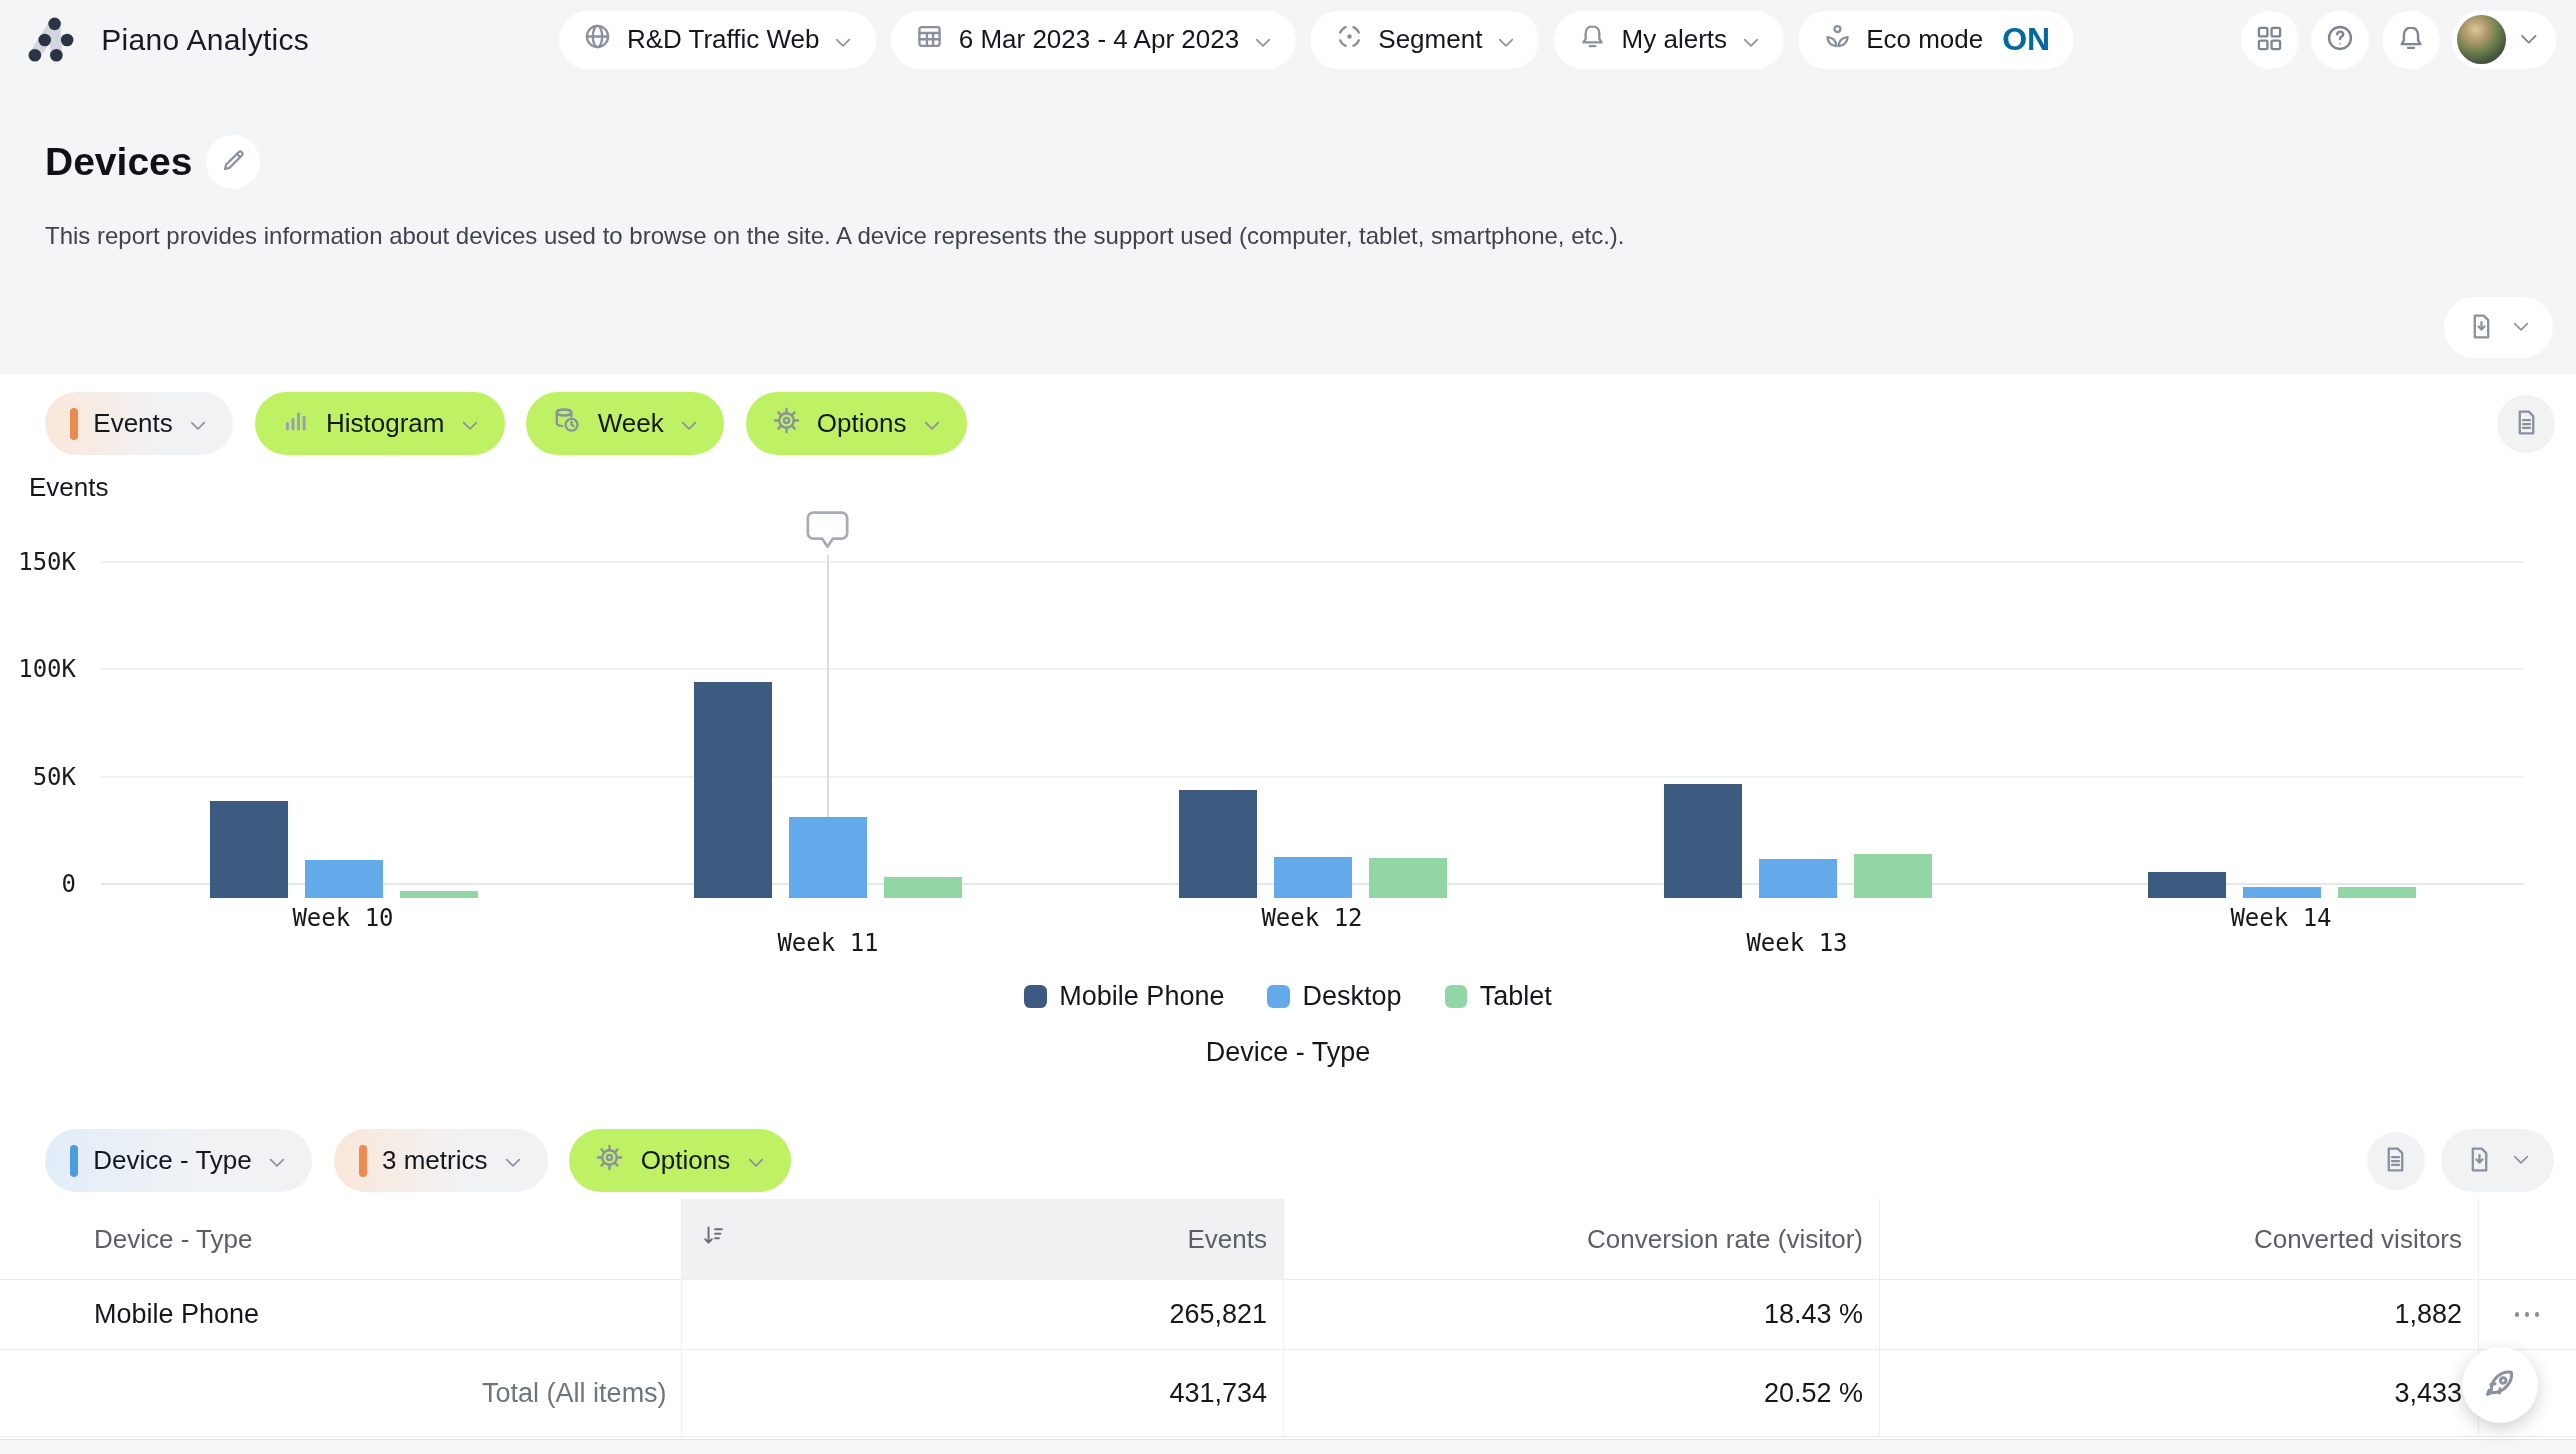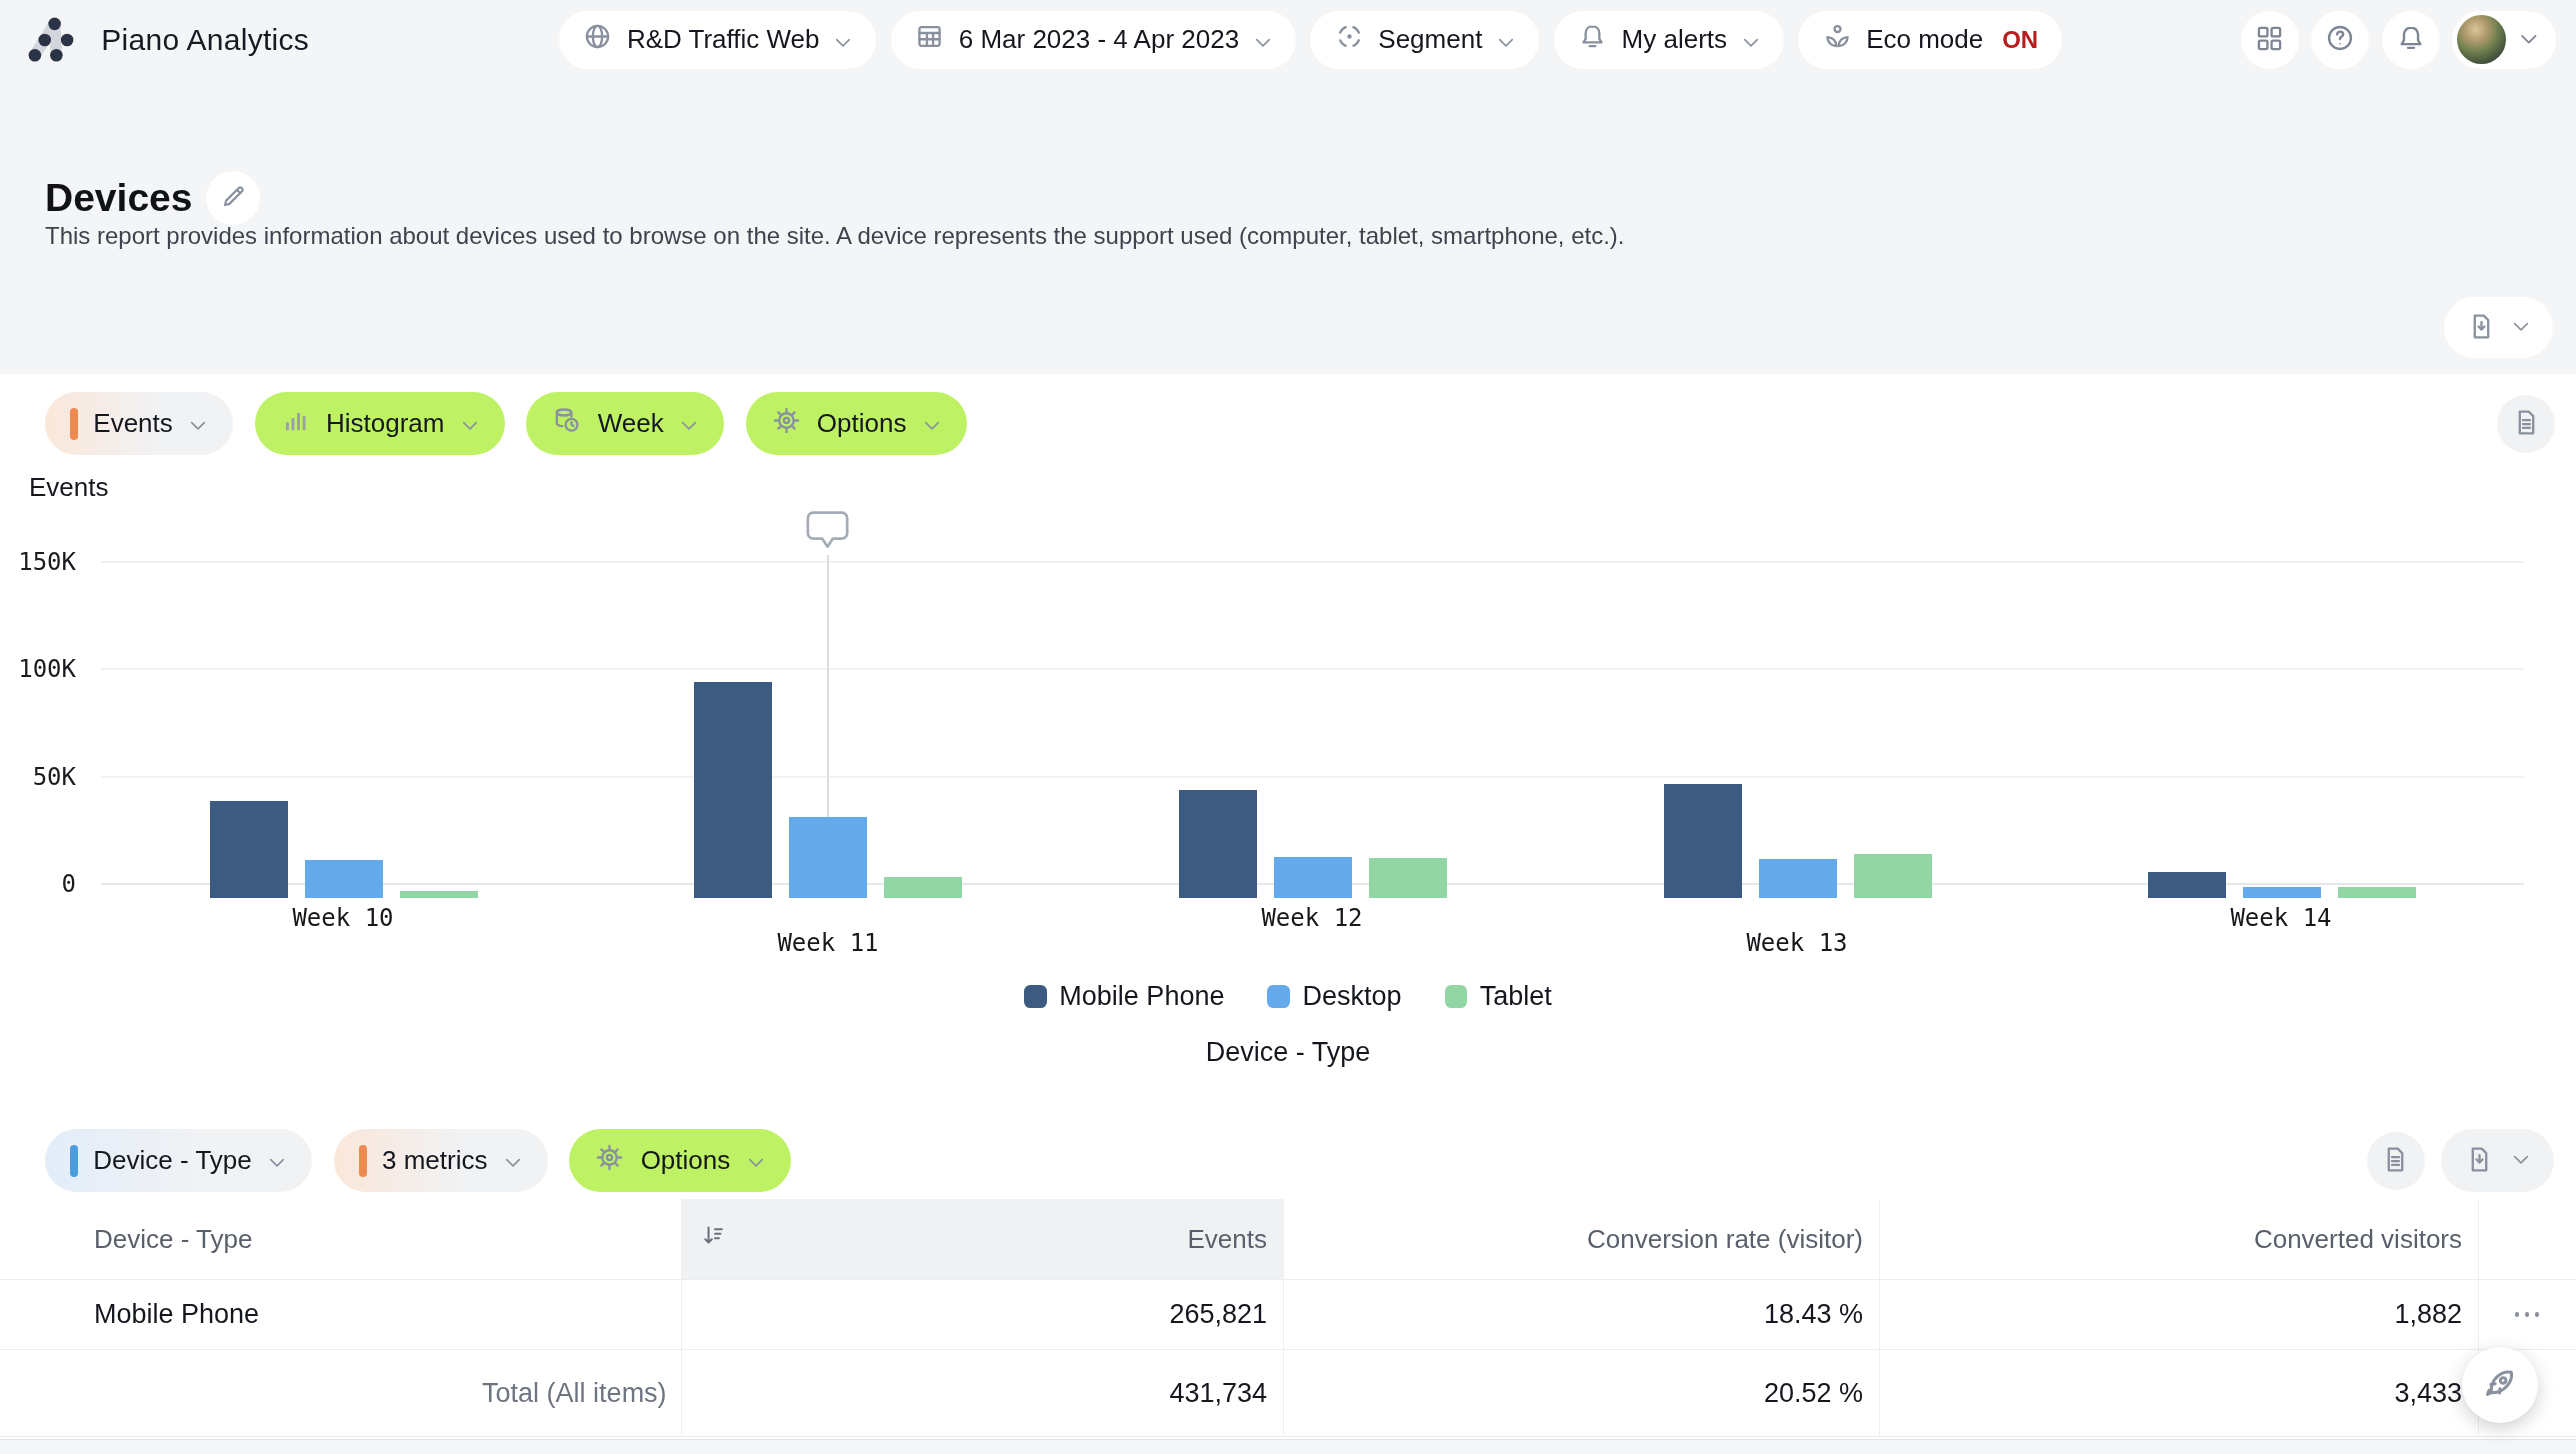--- a/index.html
+++ b/index.html
@@ -10,29 +10,29 @@
   .mono { font-family:"DejaVu Sans Mono","Liberation Mono",monospace; }
 
   
   .header-bg { position:absolute; left:0; top:0; width:2576px; height:374px; background:#F4F5F7; }
 
   .brand { position:absolute; left:21.6px; top:14.4px; display:flex; align-items:center; gap:21.6px; }
   .brand-name { font-size:30px; letter-spacing:0.3px; color:#171A23; }
 
   .topbar-pills { position:absolute; left:559px; top:10.8px; display:flex; gap:14.4px; }
   .tpill { height:58px; background:#fff; border-radius:29px; display:flex; align-items:center; gap:13.5px; padding:0 23.4px; font-size:26px; color:#15171E; white-space:nowrap; }
-  .eco-on { font-size:24px; font-weight:bold; color:#b91c1c; margin-left:5.4px; }
+  .eco-on { font-size:32px; font-weight:bold; color:#0369a1; margin-left:5.4px; }
 
   .topbar-right { position:absolute; right:20px; top:10.8px; display:flex; align-items:center; gap:12.6px; }
   .circle-btn { width:58px; height:58px; border-radius:50%; background:#fff; display:flex; align-items:center; justify-content:center; }
   .avatar-pill { height:58px; background:#fff; border-radius:29px; display:flex; align-items:center; gap:12.6px; padding:0 16px 0 4.5px; }
   .avatar { width:49px; height:49px; border-radius:50%;
     background: radial-gradient(circle at 38% 30%, #DCC799 0%, #B29B6F 24%, #70804F 48%, #46553D 72%, #324029 100%); }
 
-  .title-row { position:absolute; left:45px; top:135px; display:flex; align-items:center; gap:14px;margin-top:36px; }
+  .title-row { position:absolute; left:45px; top:135px; display:flex; align-items:center; gap:14px; }
   .report-title { font-size:39px; font-weight:600; color:#101218; }
   .edit-circle { width:54px; height:54px; border-radius:50%; background:#fff; display:flex; align-items:center; justify-content:center; }
   .report-desc { position:absolute; left:45px; top:222px; font-size:24px; color:#3E434E; }
 
   .header-dl { position:absolute; left:2444px; top:297px; height:61px; border-radius:31px; background:#fff; display:flex; align-items:center; gap:14.4px; padding:0 21.6px; }
 
   
   .toolbar { position:absolute; display:flex; gap:21.6px; }
   .tb1 { left:45px; top:392px; }
   .tb2 { left:45px; top:1129px; }

